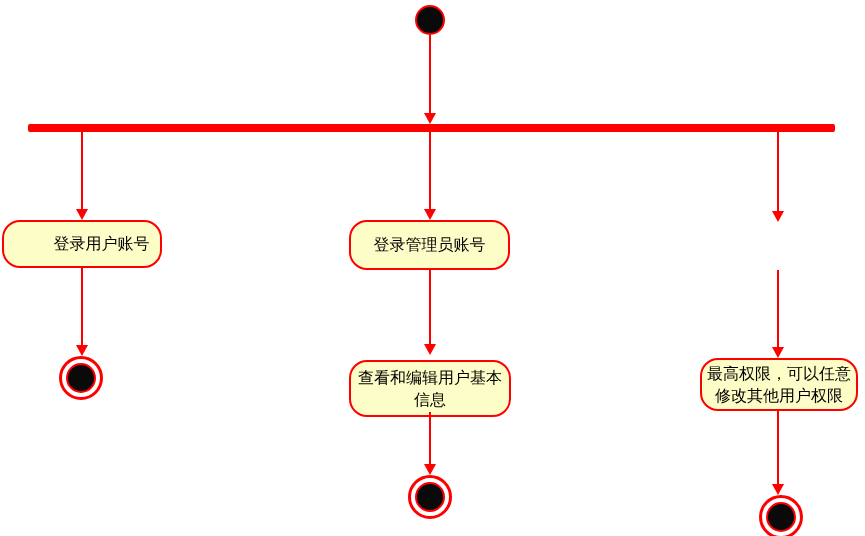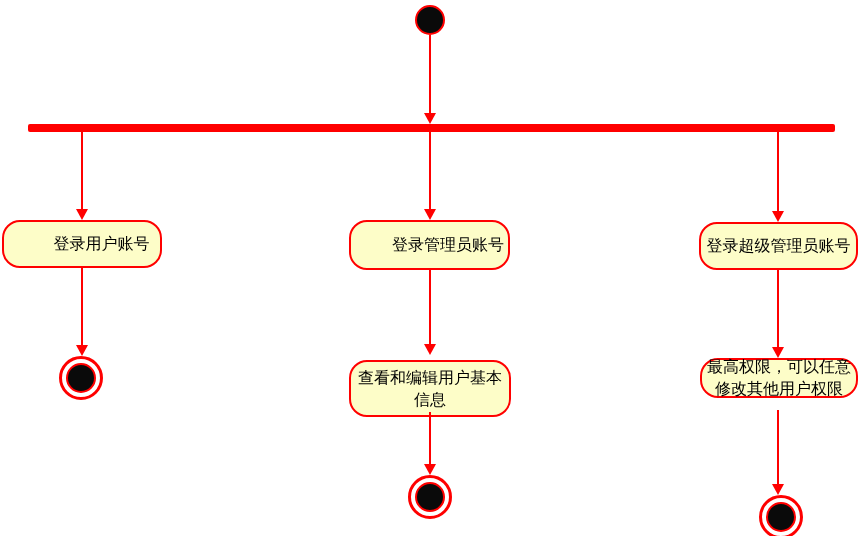--- a/index.html
+++ b/index.html
@@ -105,46 +105,43 @@
     <span>登录用户账号</span>
   </div>
 
   <div class="edge" style="left:81px; top:268px; height:77px;"></div>
   <div class="arrowhead" style="left:76px; top:345px;"></div>
 
   <div class="end-node" style="left:59px; top:356px;">
     <div class="end-node-core"></div>
   </div>
 
-  <div class="activity" style="left:349px; top:220px; width:161px; height:50px;justify-content:flex-end;">
+  <div class="activity" style="left:349px; top:220px; width:161px; height:50px;">
     <span>登录管理员账号</span>
   </div>
 
   <div class="edge" style="left:429px; top:270px; height:74px;"></div>
   <div class="arrowhead" style="left:424px; top:344px;"></div>
 
   <div class="activity" style="left:349px; top:360px; width:162px; height:57px;">
     <span>查看和编辑用户基本信息</span>
   </div>
 
   <div class="edge" style="left:429px; top:412px; height:52px;"></div>
   <div class="arrowhead" style="left:424px; top:464px;"></div>
 
   <div class="end-node" style="left:408px; top:475px;">
     <div class="end-node-core"></div>
   </div>
 
-  <div class="activity" style="left:699px; top:222px; width:159px; height:48px;">
-    <span>登录超级管理员账号</span>
-  </div>
 
   <div class="edge" style="left:777px; top:270px; height:77px;"></div>
   <div class="arrowhead" style="left:772px; top:347px;"></div>
 
-  <div class="activity" style="left:700px; top:358px; width:158px; height:40px;">
+  <div class="activity" style="left:700px; top:358px; width:158px; height:53px;">
     <span>最高权限，可以任意修改其他用户权限</span>
   </div>
 
   <div class="edge" style="left:777px; top:410px; height:74px;"></div>
   <div class="arrowhead" style="left:772px; top:484px;"></div>
 
   <div class="end-node" style="left:759px; top:495px;">
     <div class="end-node-core"></div>
   </div>
 

